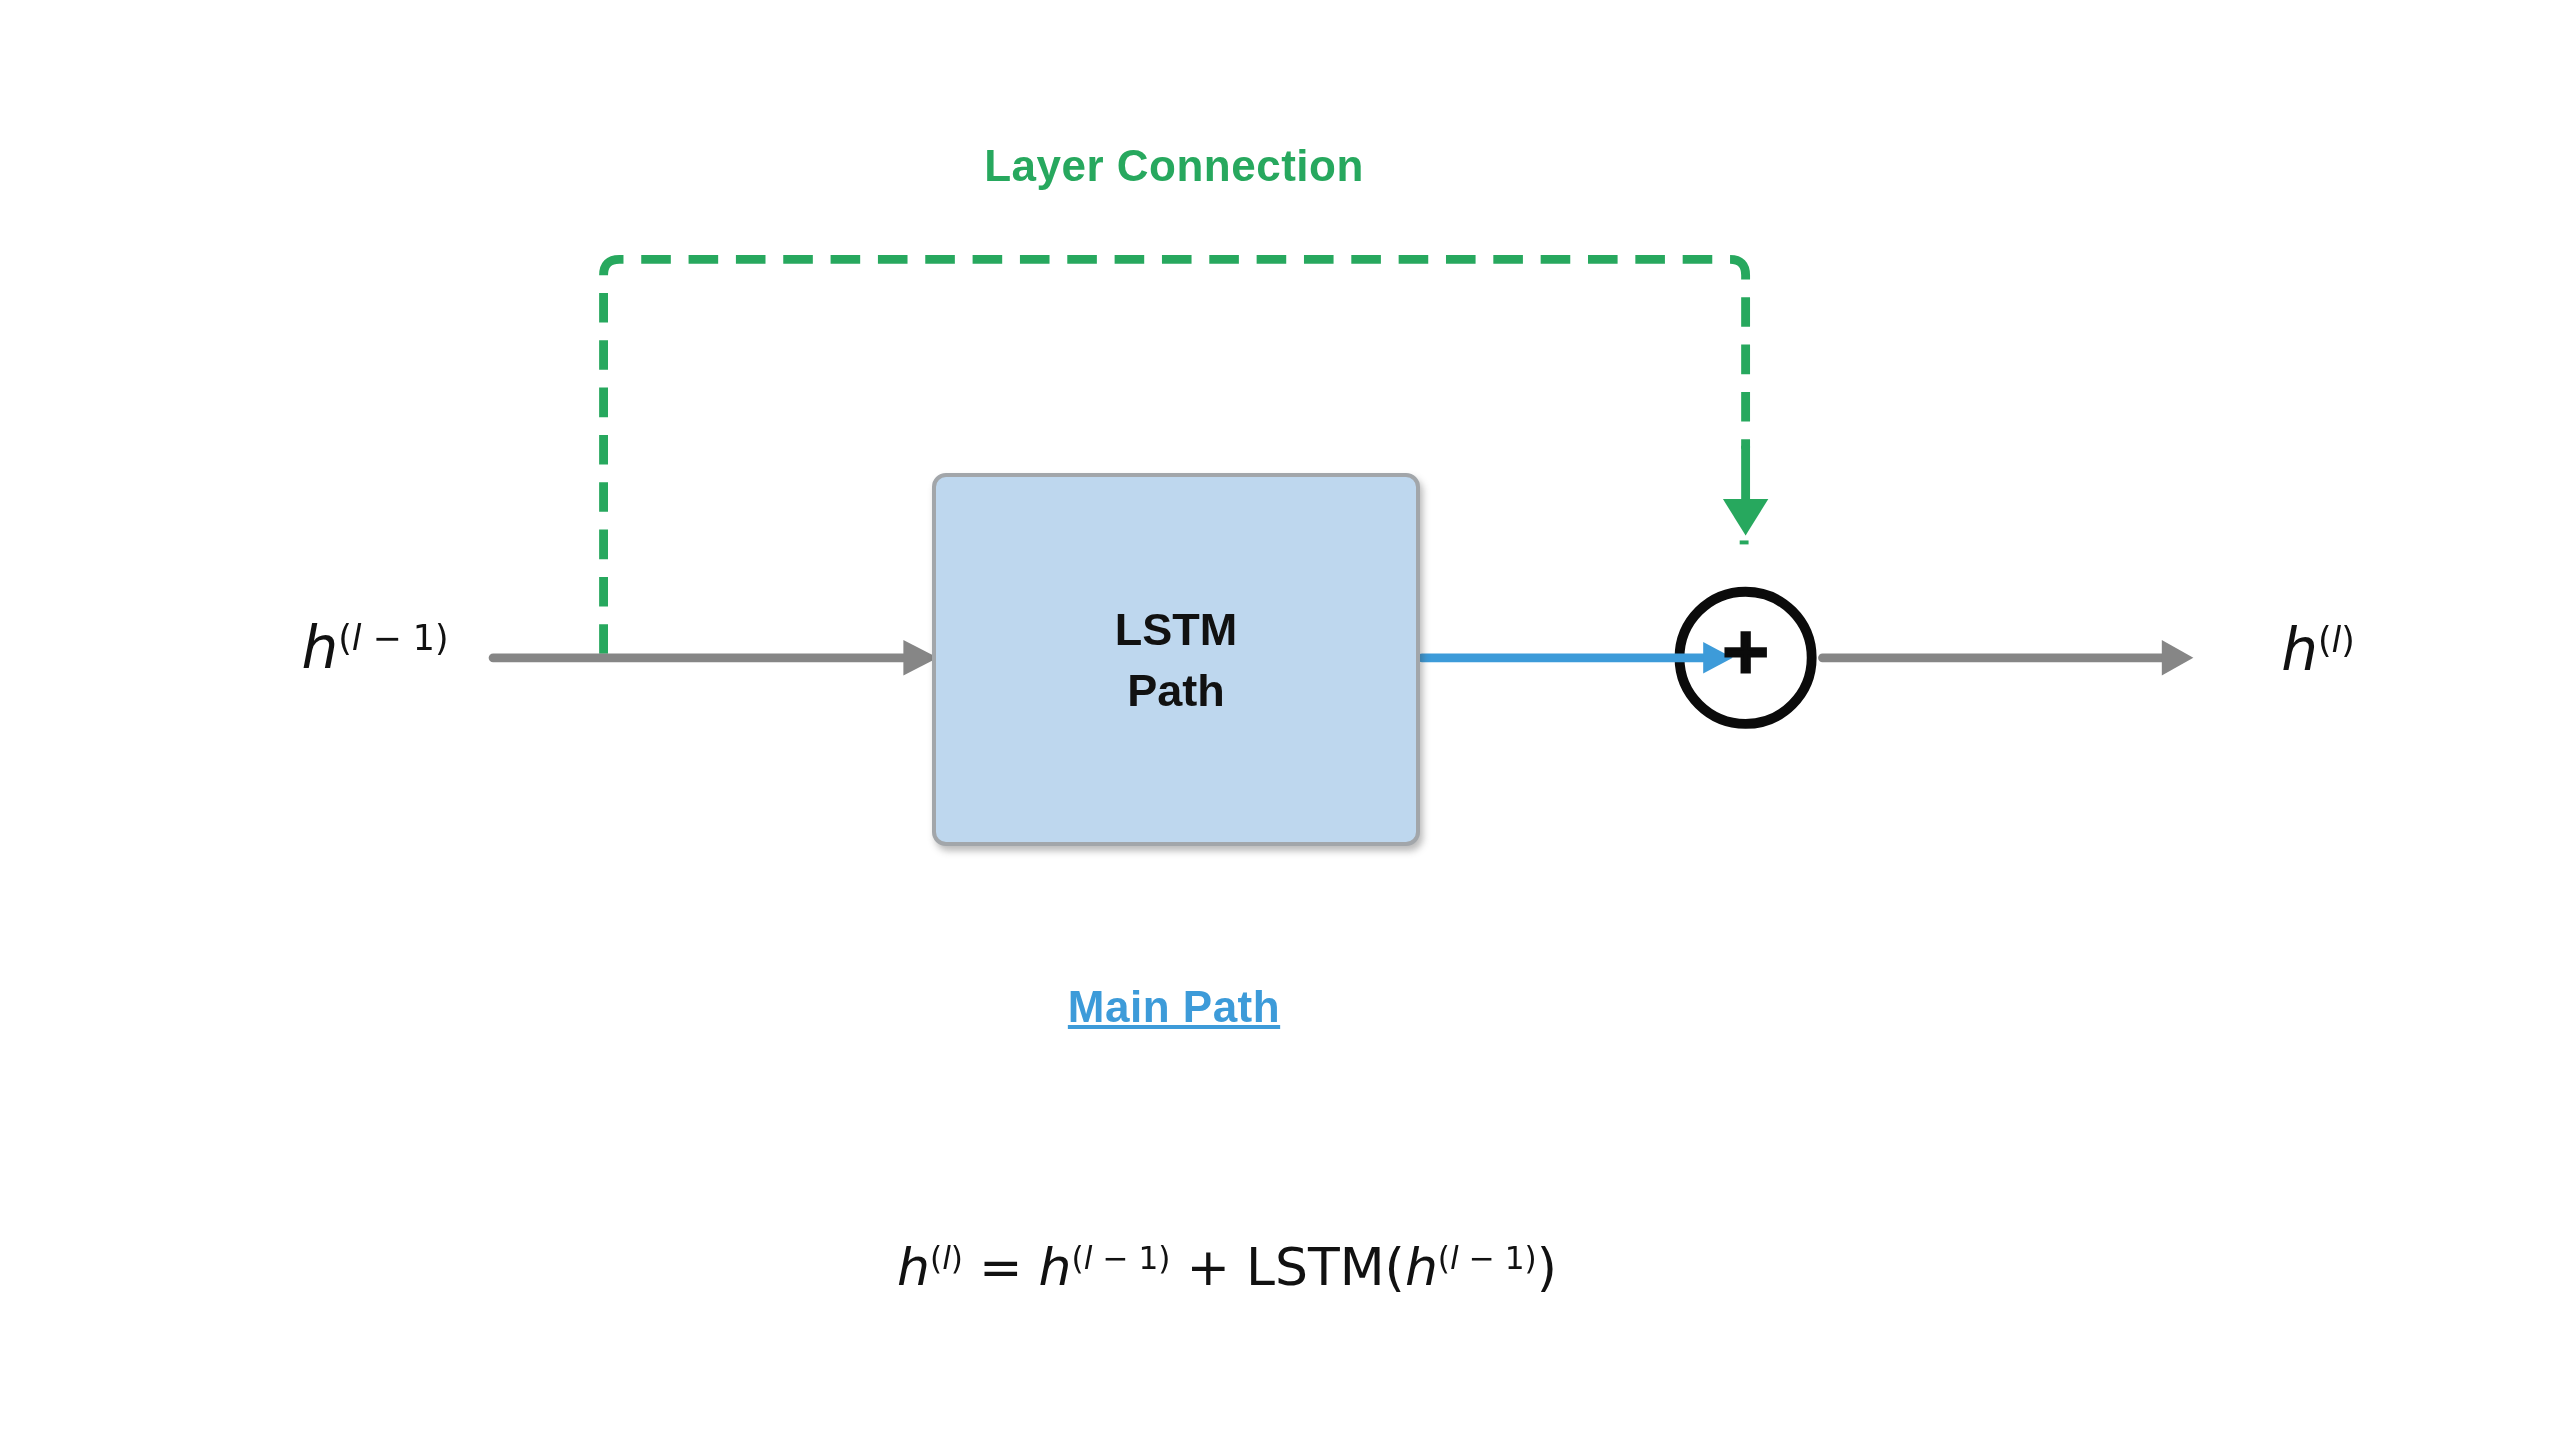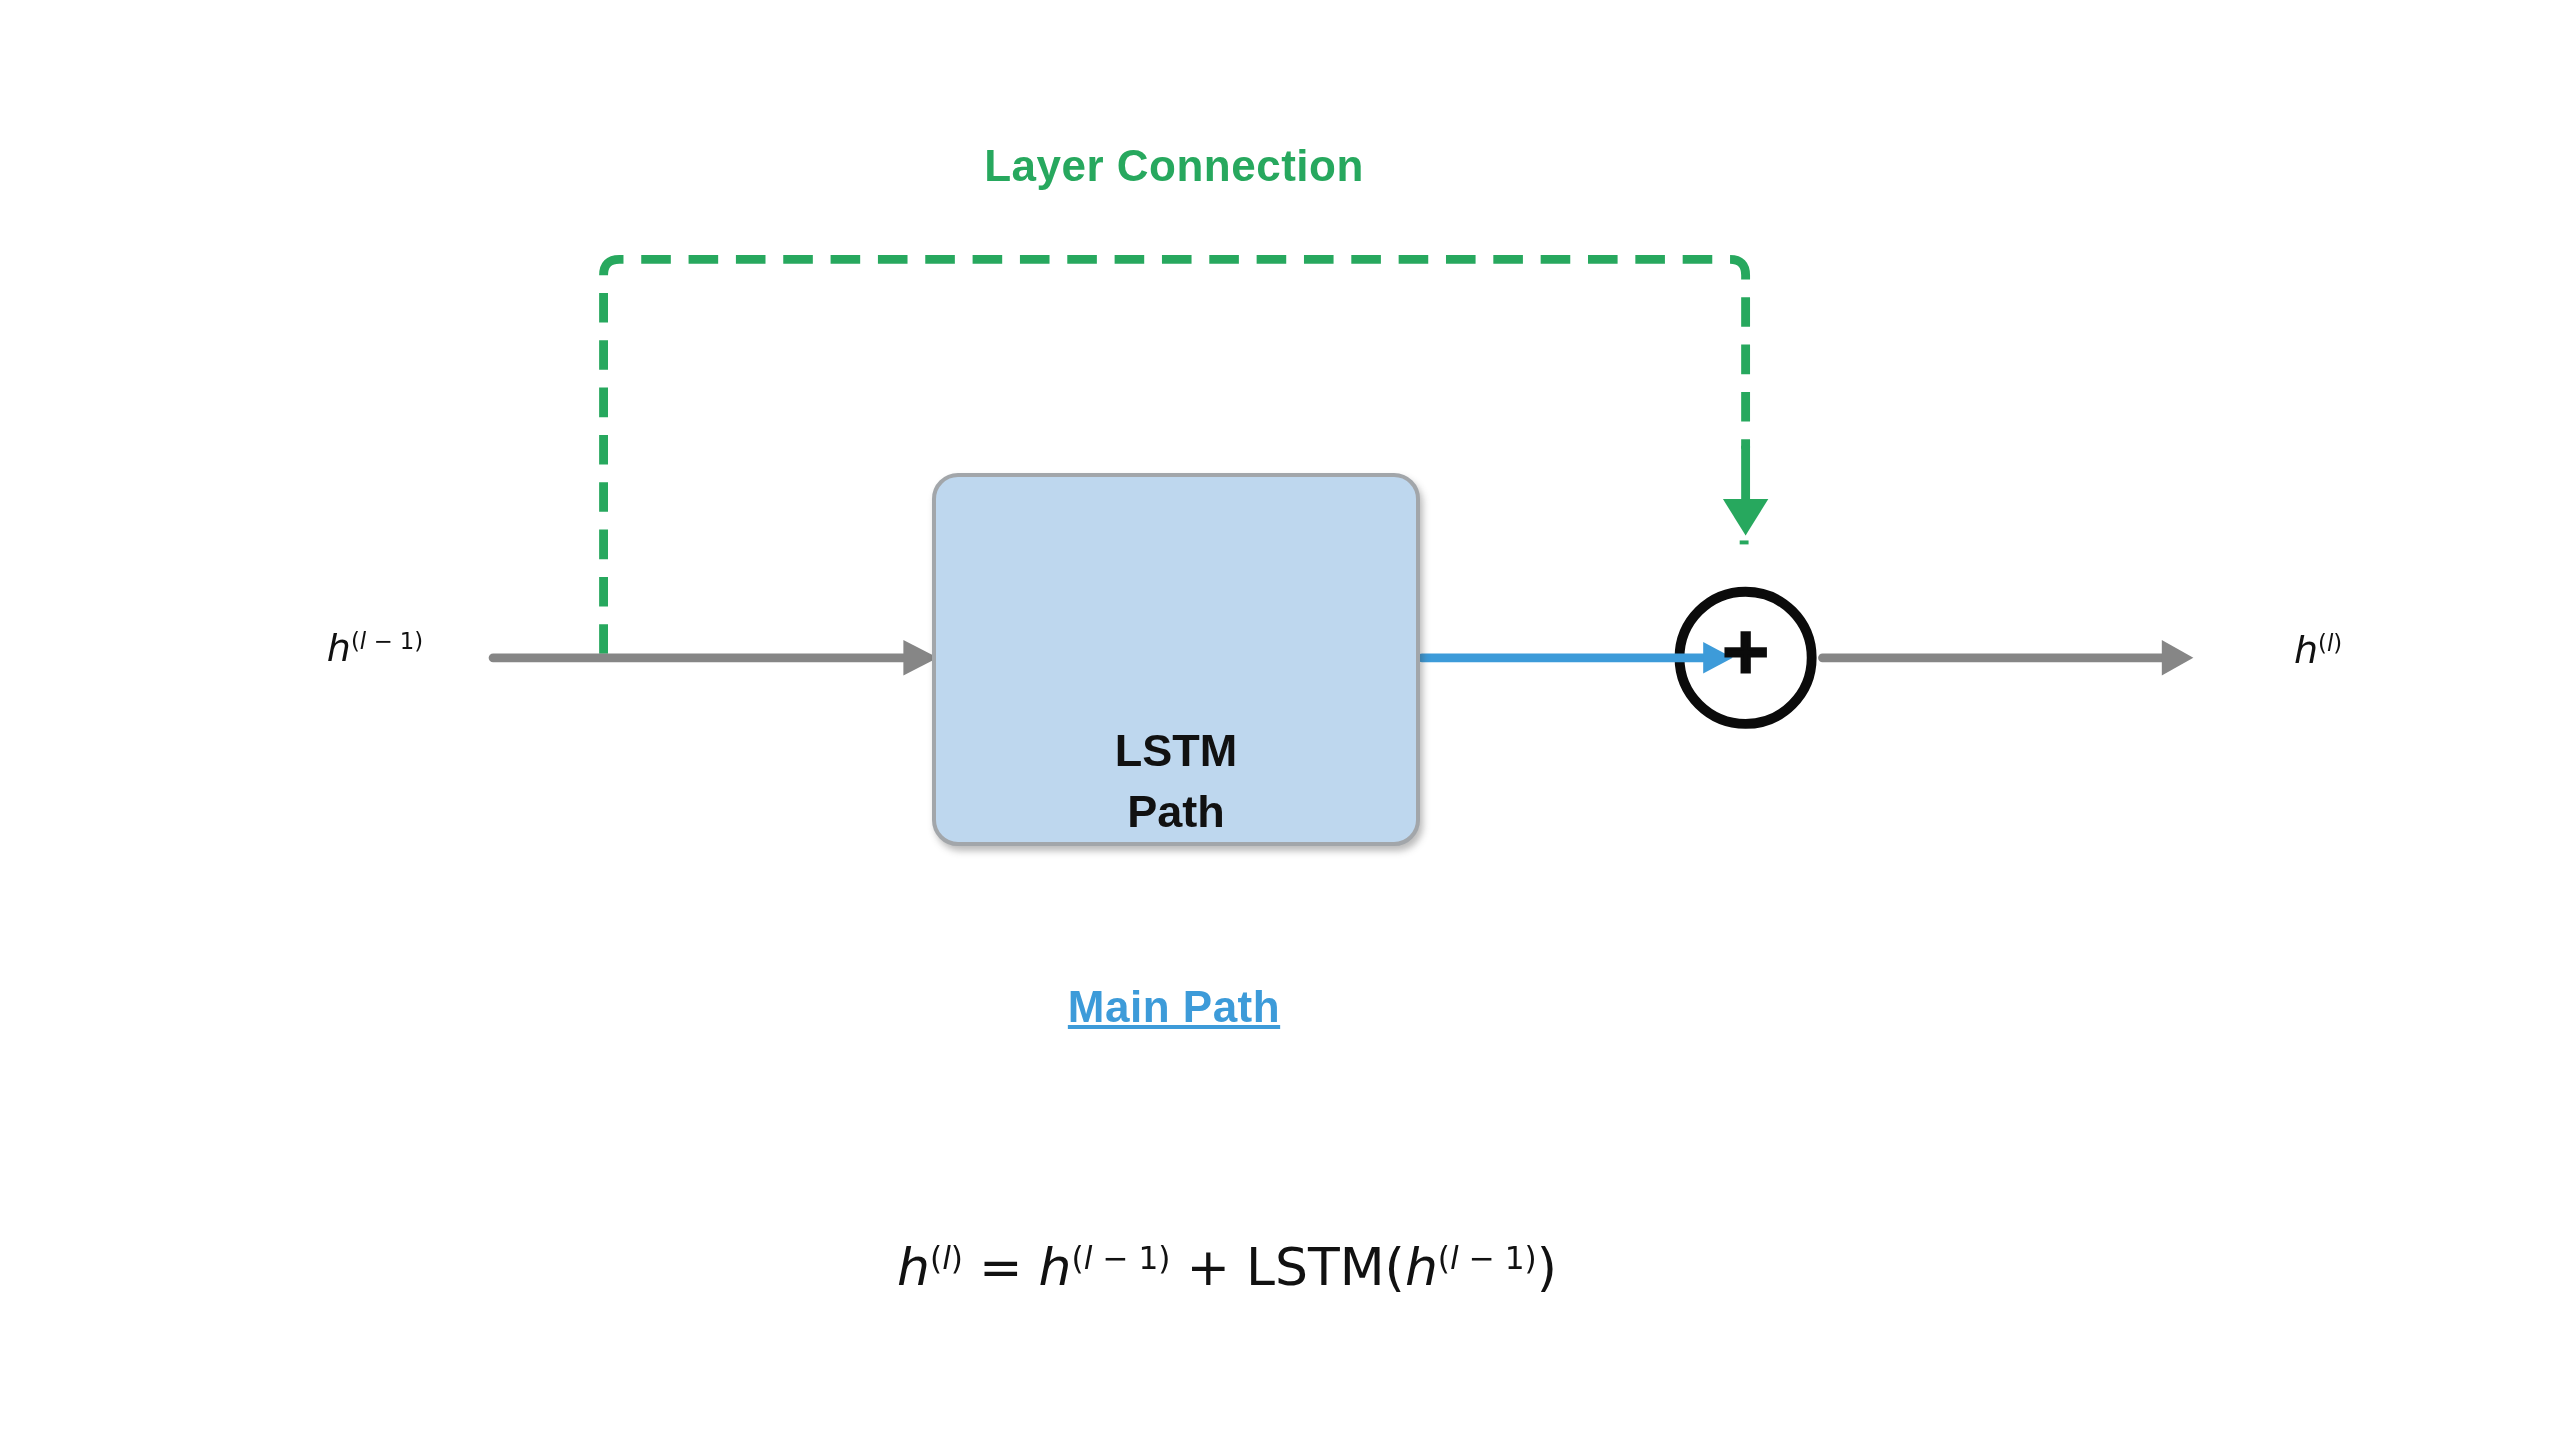--- a/index.html
+++ b/index.html
@@ -44,42 +44,42 @@
   }
   .label.skip { color: var(--skip-green); }
   .label.main { color: var(--main-blue); text-decoration: underline; }
 
   .lstm-box {
     position: absolute;
     left: 932px; top: 473px;
     width: 488px; height: 373px;
     background: var(--box-fill);
     border: 4px solid var(--box-border);
-    border-radius: 26px;
+    border-radius: 14px;
     box-shadow: 3px 5px 7px rgba(60,60,60,0.35);
     display: flex;
     flex-direction: column;
     align-items: center;
-    justify-content: flex-end;
+    justify-content: center;
   }
   .lstm-box .box-line {
     font-weight: bold;
     font-size: 45px;
     line-height: 61px;
     color: var(--text-dark);
   }
 
   .math {
     position: absolute;
     transform: translate(-50%, -50%);
     font-family: "DejaVu Sans", sans-serif;
     color: var(--text-dark);
     white-space: nowrap;
   }
-  .math.io { font-size: 38px; }
+  .math.io { font-size: 58px; }
   .math.formula { font-size: 52px; margin-left: 48px; }
   .mvar { font-style: italic; }
   sup.msup {
     font-size: 0.6em;
     vertical-align: 0.52em;
     line-height: 0;
   }
   .math .op { margin: 0 16px; }
 
   .plus-glyph {

